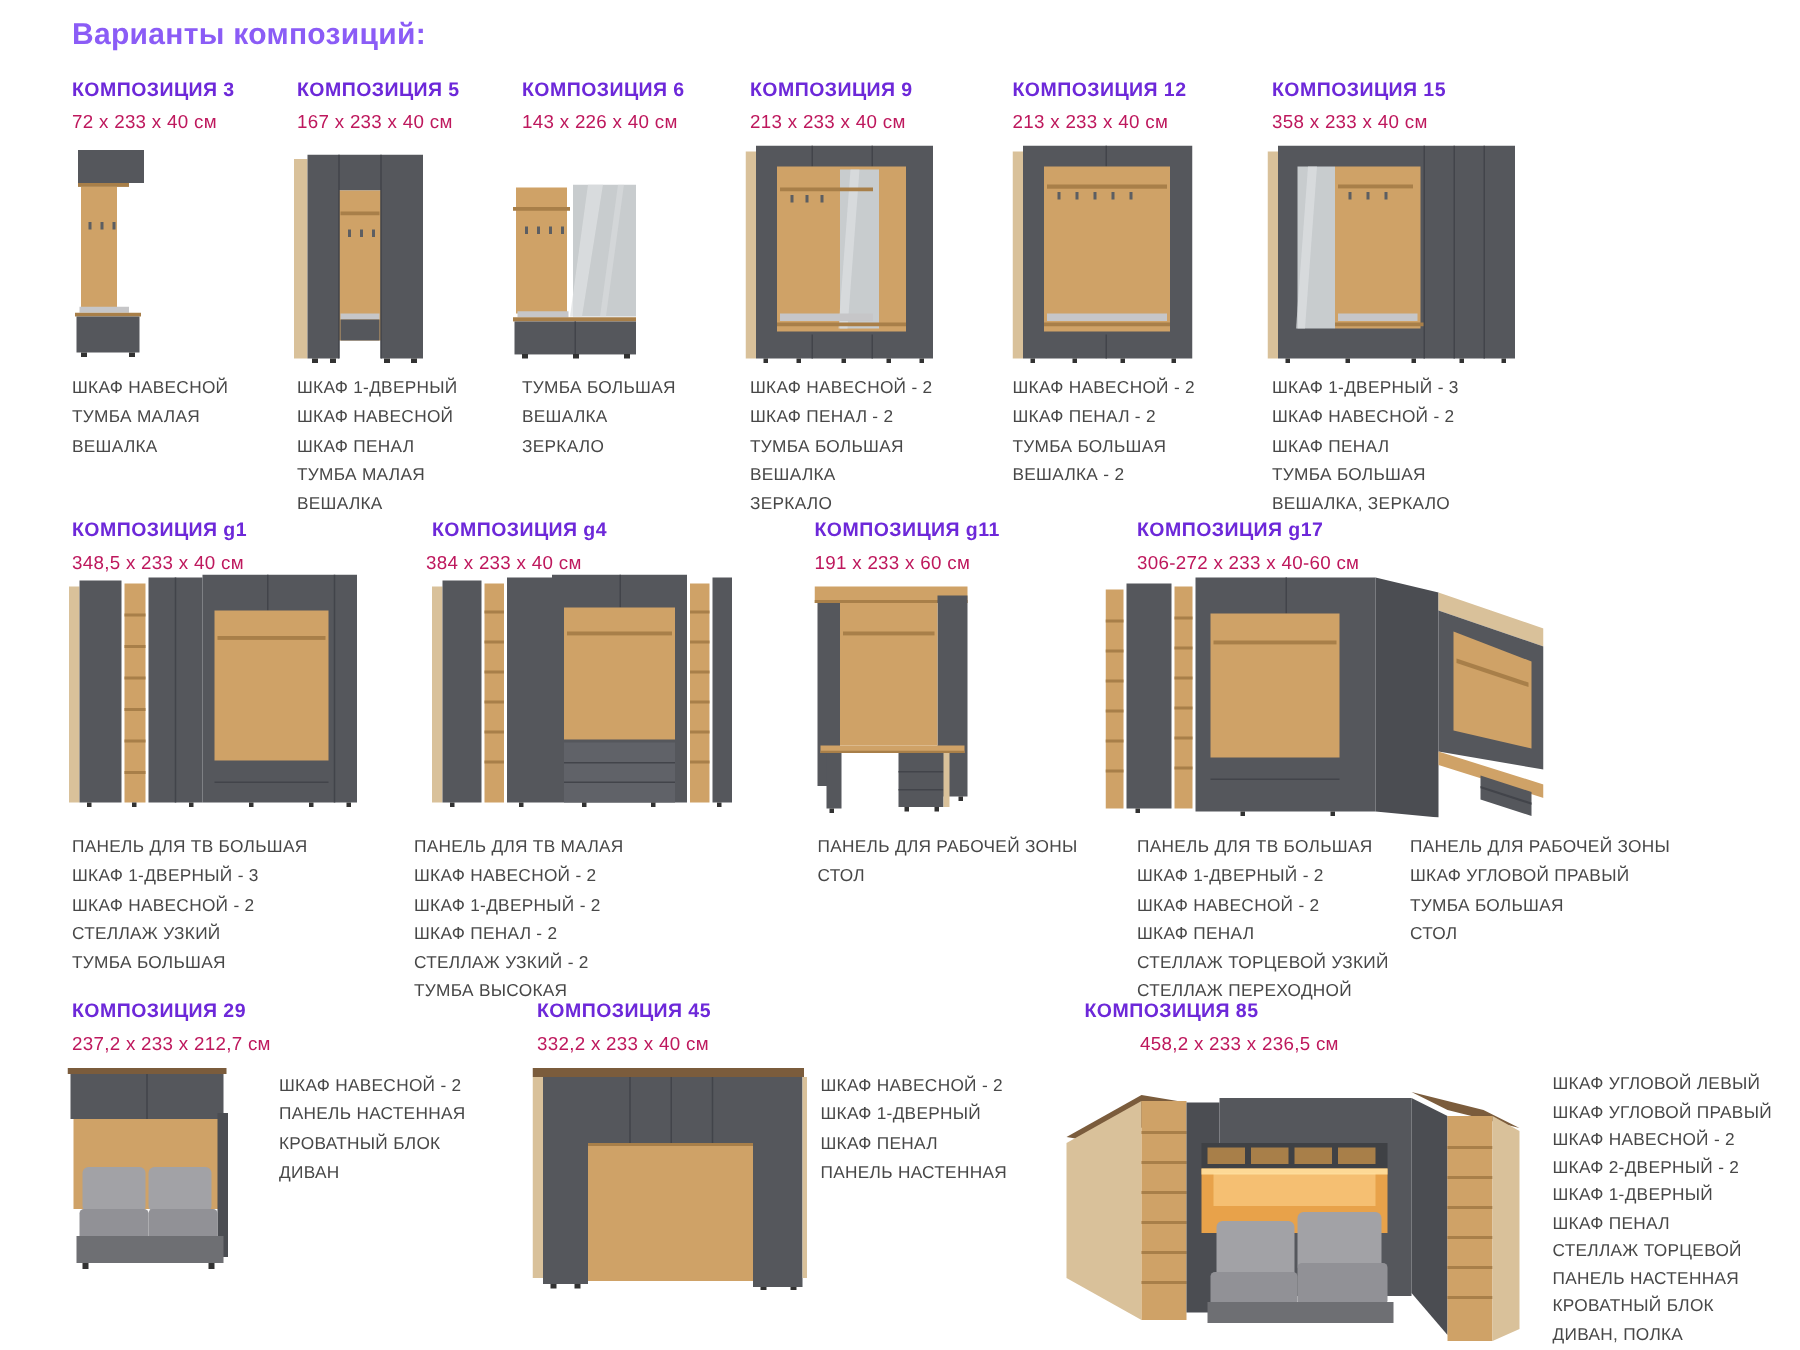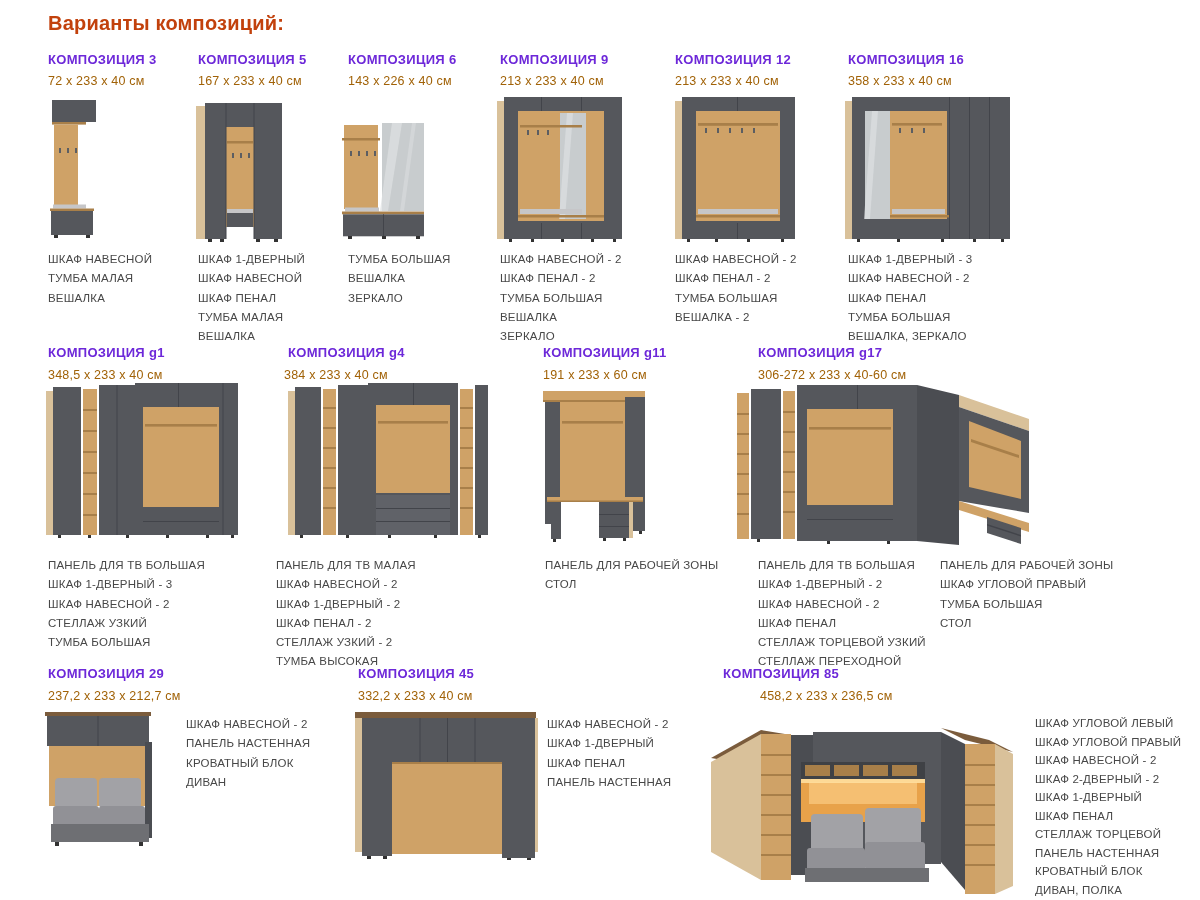--- a/index.html
+++ b/index.html
@@ -1,20 +1,20 @@
 <!DOCTYPE html>
 <html><head>
 <meta charset="utf-8">
 <style>
   html,body{margin:0;padding:0;background:#fff;}
   #canvas{position:relative;width:1200px;height:900px;background:#ffffff;overflow:hidden;
           font-family:"Liberation Sans", sans-serif;}
-  .page-title{position:absolute;left:48px;top:12px;font-size:20px;font-weight:700;color:#c2410c;letter-spacing:.2px;}
+  .page-title{position:absolute;left:48px;top:12px;font-size:20px;font-weight:700;color:#8b5cf6;letter-spacing:.2px;}
   .comp-title{position:absolute;white-space:nowrap;font-size:13px;font-weight:700;color:#6d28d9;letter-spacing:.3px;}
-  .comp-dims{position:absolute;white-space:nowrap;font-size:12.5px;color:#a16207;letter-spacing:.2px;}
+  .comp-dims{position:absolute;white-space:nowrap;font-size:12.5px;color:#be185d;letter-spacing:.2px;}
   .comp-list{position:absolute;font-size:11.5px;color:#474747;letter-spacing:.2px;}
   .comp-list .li{line-height:19.3px;white-space:nowrap;}
   .comp-list.tight .li{line-height:18.5px;}
   .img{position:absolute;}
   svg{display:block;}
   
   .f-grey{fill:#55575c}.f-grey2{fill:#4b4d52}.f-grey3{fill:#606268}
   .f-seam{fill:#42444a}
   .f-oak{fill:#cfa267}.f-oakd{fill:#a87f49}.f-oakl{fill:#d9c19a}.f-walnut{fill:#7b5c3c}
   .f-mirror{fill:#c8ccce}.f-streak{fill:#dde0e2}
@@ -168,21 +168,21 @@
         <rect class="f-foot" x="106" y="142" width="3" height="3"></rect>
     </svg>
   </div>
   <div class="comp-list" style="left:675px;top:250px;width:160px">
       <div class="li">ШКАФ НАВЕСНОЙ - 2</div>
       <div class="li">ШКАФ ПЕНАЛ - 2</div>
       <div class="li">ТУМБА БОЛЬШАЯ</div>
       <div class="li">ВЕШАЛКА - 2</div>
     </div>
 
-  <div class="comp-title" style="left:848px;top:52px">КОМПОЗИЦИЯ 16</div>
+  <div class="comp-title" style="left:848px;top:52px">КОМПОЗИЦИЯ 15</div>
   <div class="comp-dims" style="left:848px;top:74px">358 x 233 x 40 см</div>
   <div class="img" style="left:845px;top:97px">
     <svg width="165" height="146" viewBox="0 0 165 146">
       <rect class="f-oakl" x="0" y="4" width="7" height="138"></rect>
       <rect class="f-grey" x="7" y="0" width="158" height="142"></rect>
       <rect class="f-seam" x="104" y="0" width="1" height="142"></rect>
       <rect class="f-seam" x="124" y="0" width="1" height="142"></rect>
       <rect class="f-seam" x="144" y="0" width="1" height="142"></rect>
       <rect class="f-mirror" x="20" y="14" width="25" height="108"></rect>
       <polygon class="f-streak" points="27,14 33,14 25,122 19,122" opacity="0.7"></polygon>

